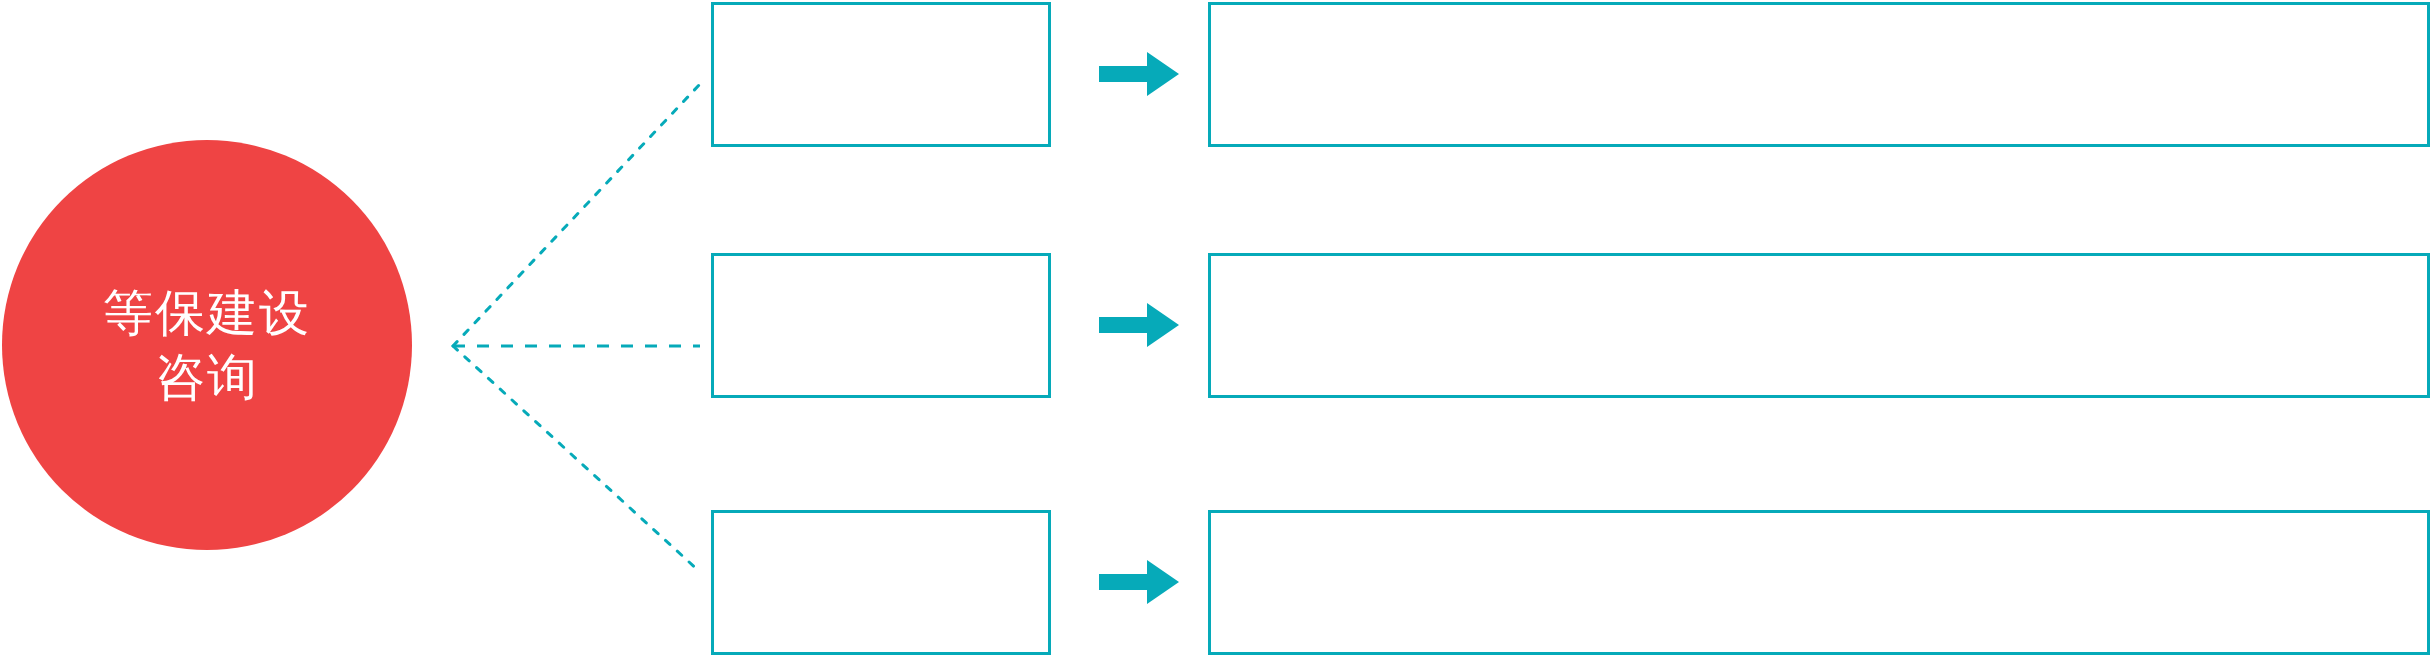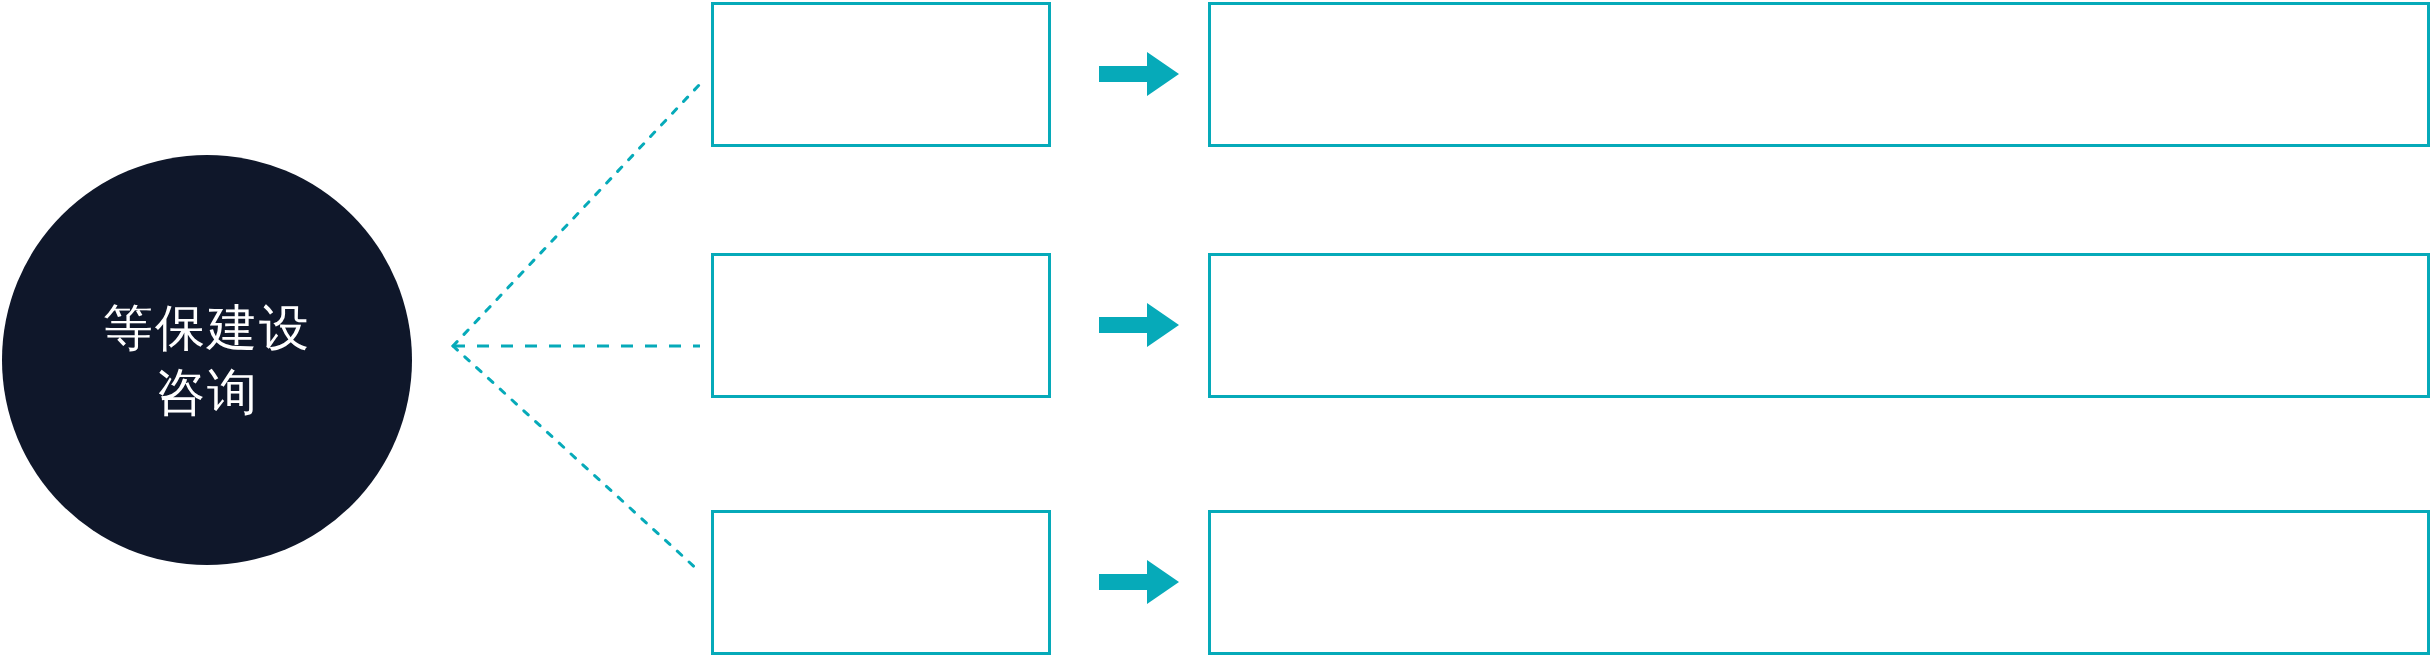--- a/index.html
+++ b/index.html
@@ -16,25 +16,25 @@
     width: 2434px;
     height: 655px;
     background: #ffffff;
     overflow: hidden;
   }
 
   
   .hub-circle {
     position: absolute;
     left: 2px;
-    top: 155px;
+    top: 140px;
     width: 410px;
     height: 410px;
     border-radius: 50%;
-    background: #0f172a;
+    background: #ef4444;
     display: flex;
     align-items: center;
     justify-content: center;
     box-sizing: border-box;
   }
   .hub-label {
     color: #ffffff;
     font-size: 50px;
     line-height: 1.28;
     text-align: center;

